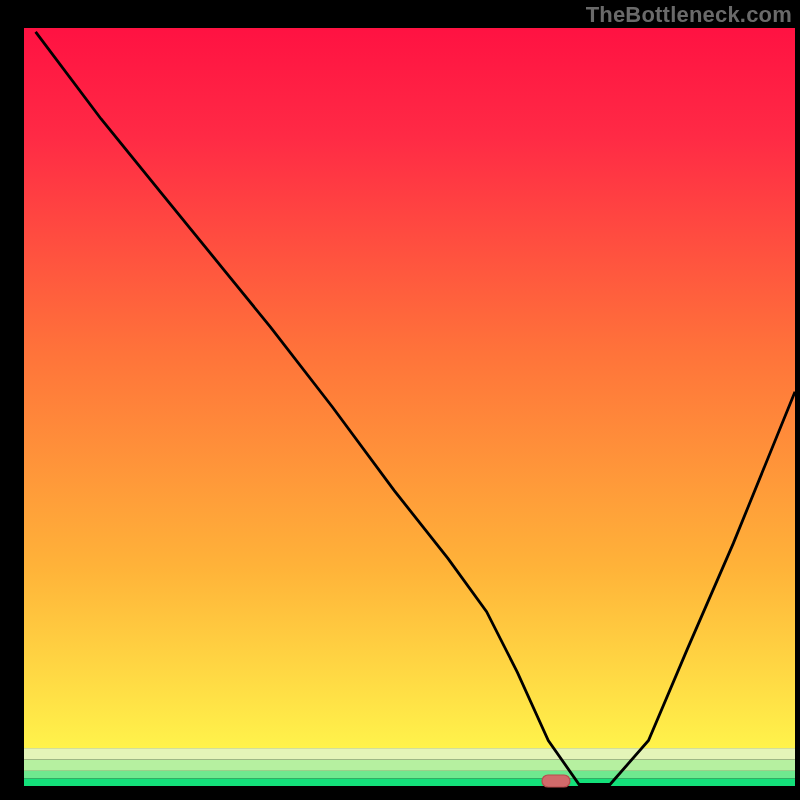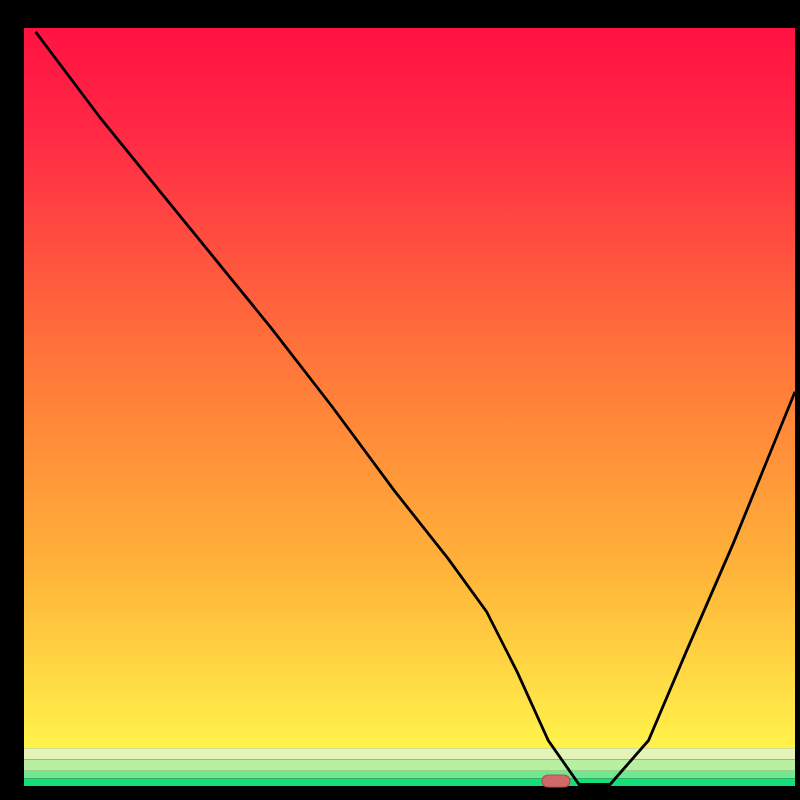--- a/index.html
+++ b/index.html
@@ -55,13 +55,14 @@
         <rect x="24" width="771" y="759.47" height="11.370000000000005" fill="#b6f0a0"></rect>
         <rect x="24" width="771" y="748.1" height="11.370000000000005" fill="#e4f4b8"></rect>
         <rect x="24" width="771" y="28" height="720.1" fill="url(#heat)"></rect>
       </g>
 
     <path id="curve" fill="none" stroke-width="2.8" d="M35.6 31.8 L101.1 119.0 L162.8 194.8 L224.5 270.6 L270.7 327.4 L332.4 407.0 L394.1 490.4 L448.1 558.6 L486.6 611.7 L517.4 672.3 L548.3 740.5 L579.1 784.5 L610.0 784.5 L648.5 740.5 L687.1 649.6 L733.3 543.4 L795.0 391.8 " stroke="#000000"></path>
 
     <rect id="marker" rx="6" ry="6" height="12" x="541.99" y="775" width="28" fill="#d06a6a" stroke="#b84d4d" stroke-width="1.2"></rect>
   </svg>
 
+  <div class="watermark">TheBottleneck.com</div>
 </div>
 
 </body></html>

